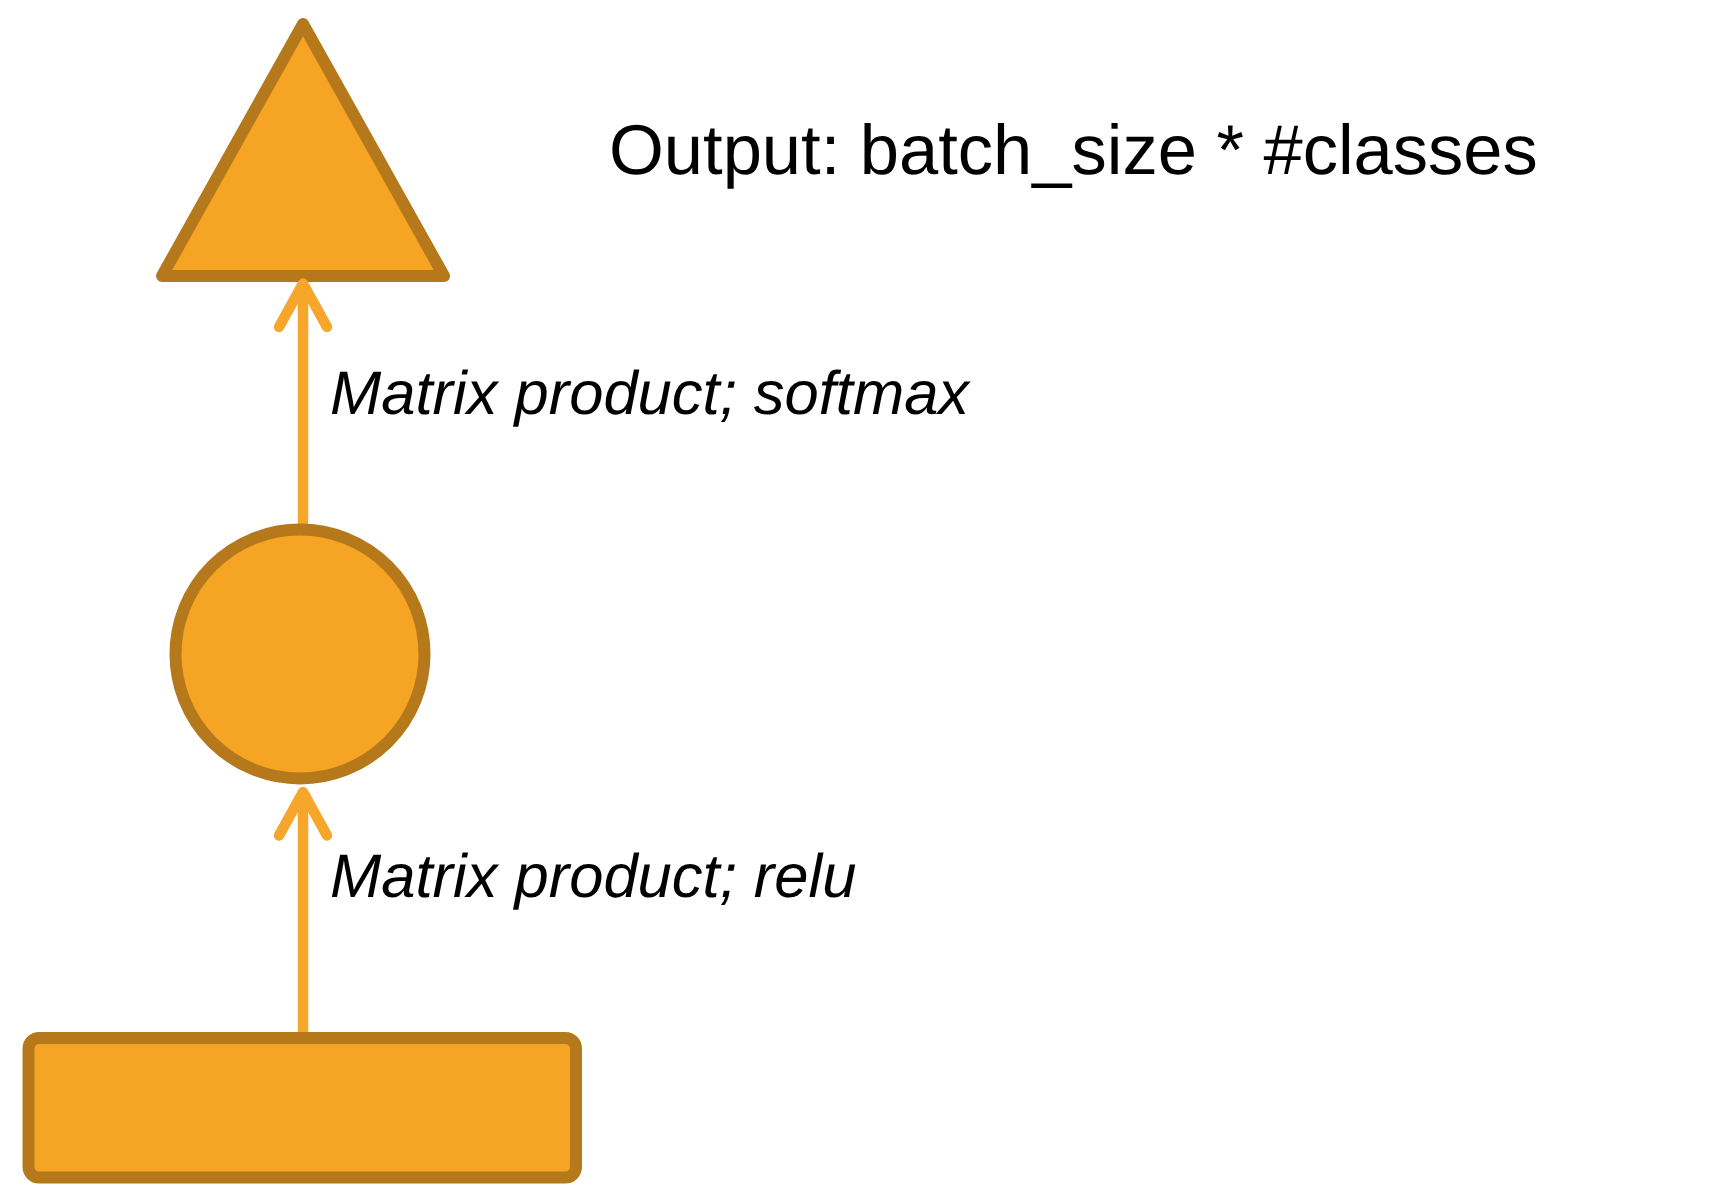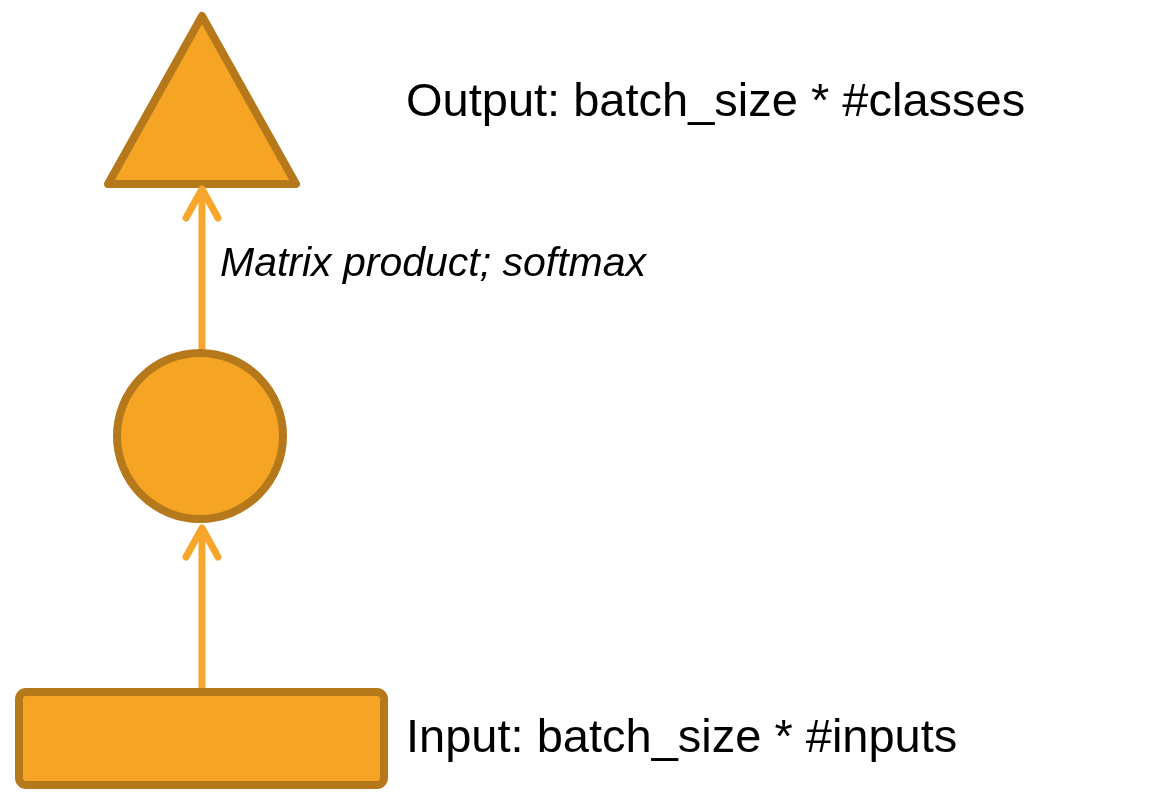--- a/index.html
+++ b/index.html
@@ -72,18 +72,18 @@
       <line class="arrow-line" x1="202" y1="532" x2="202" y2="688"></line>
       <polyline class="arrow-head" points="186,557 202,528 218,557"></polyline>
     </g>
 
     <rect class="shape" x="19" y="692" width="365" height="93" rx="7" ry="7" stroke-width="8"></rect>
   </svg>
 
   <div id="output-label" class="label">Output: batch_size * #classes</div>
 
 
-  <div id="input-label" class="label">Input: batch_size * #inputs</div>
 
   <div id="softmax-label" class="edge-label">Matrix product; softmax</div>
 
+  <div id="relu-label" class="edge-label">Matrix product; relu</div>
 
 </div>
 
 </body></html>

